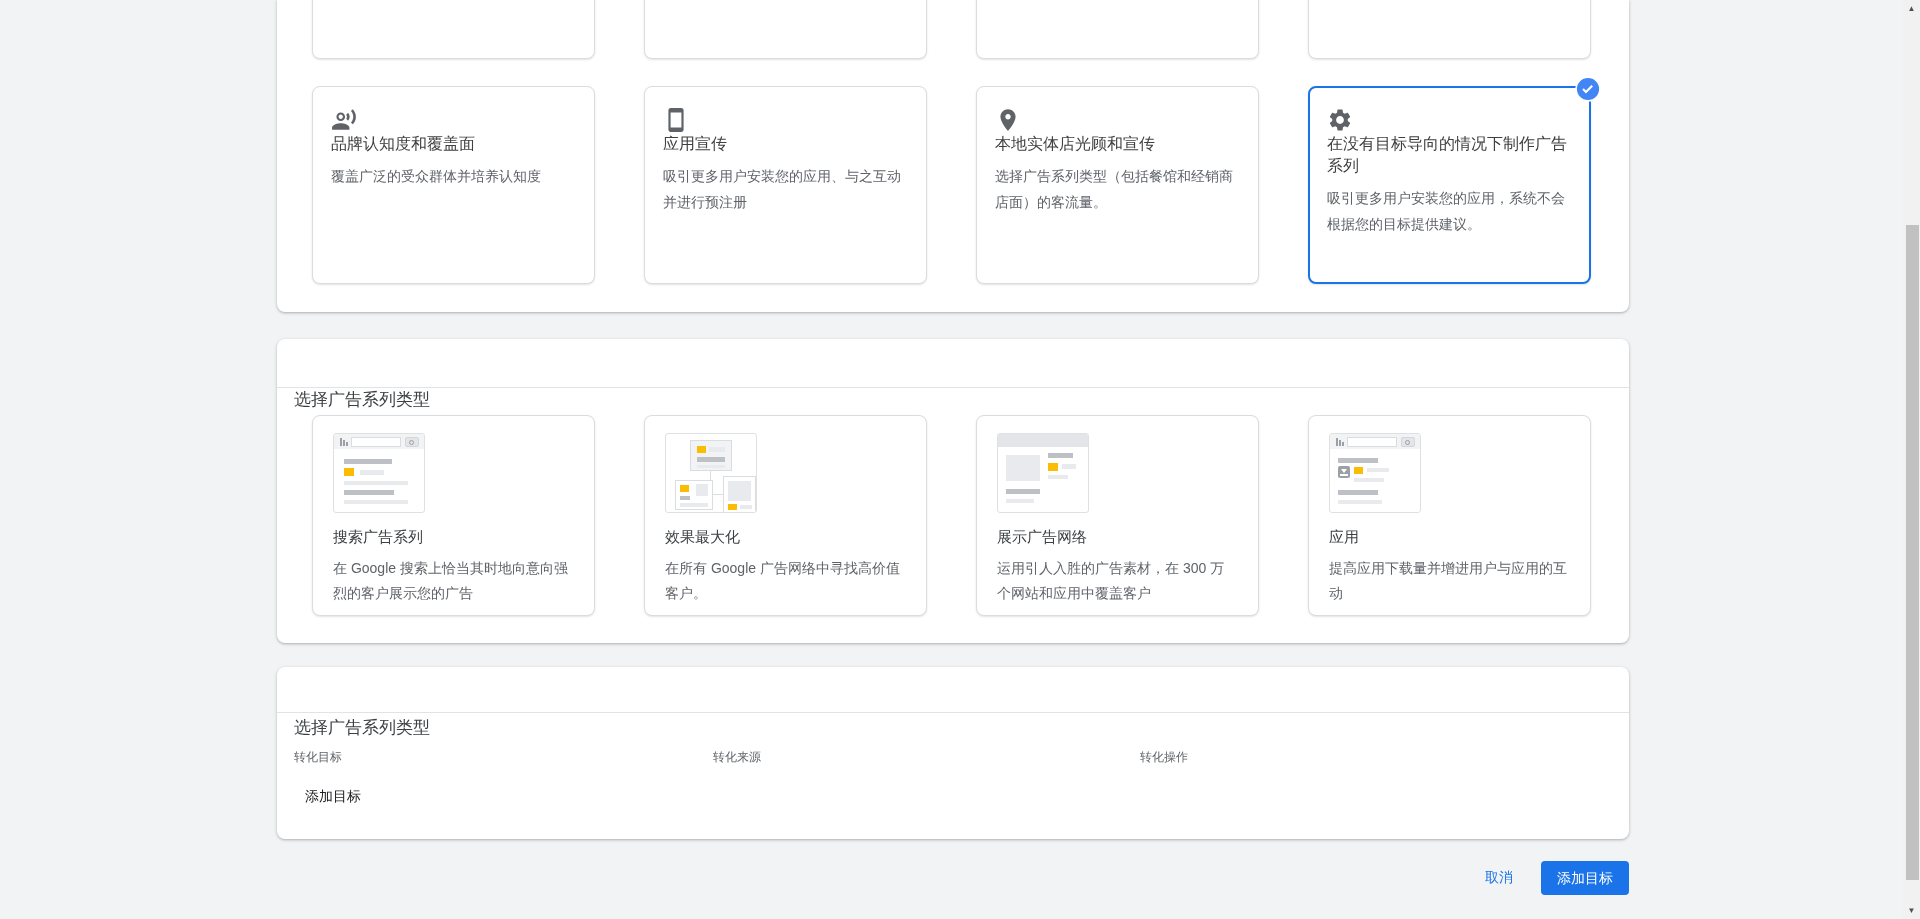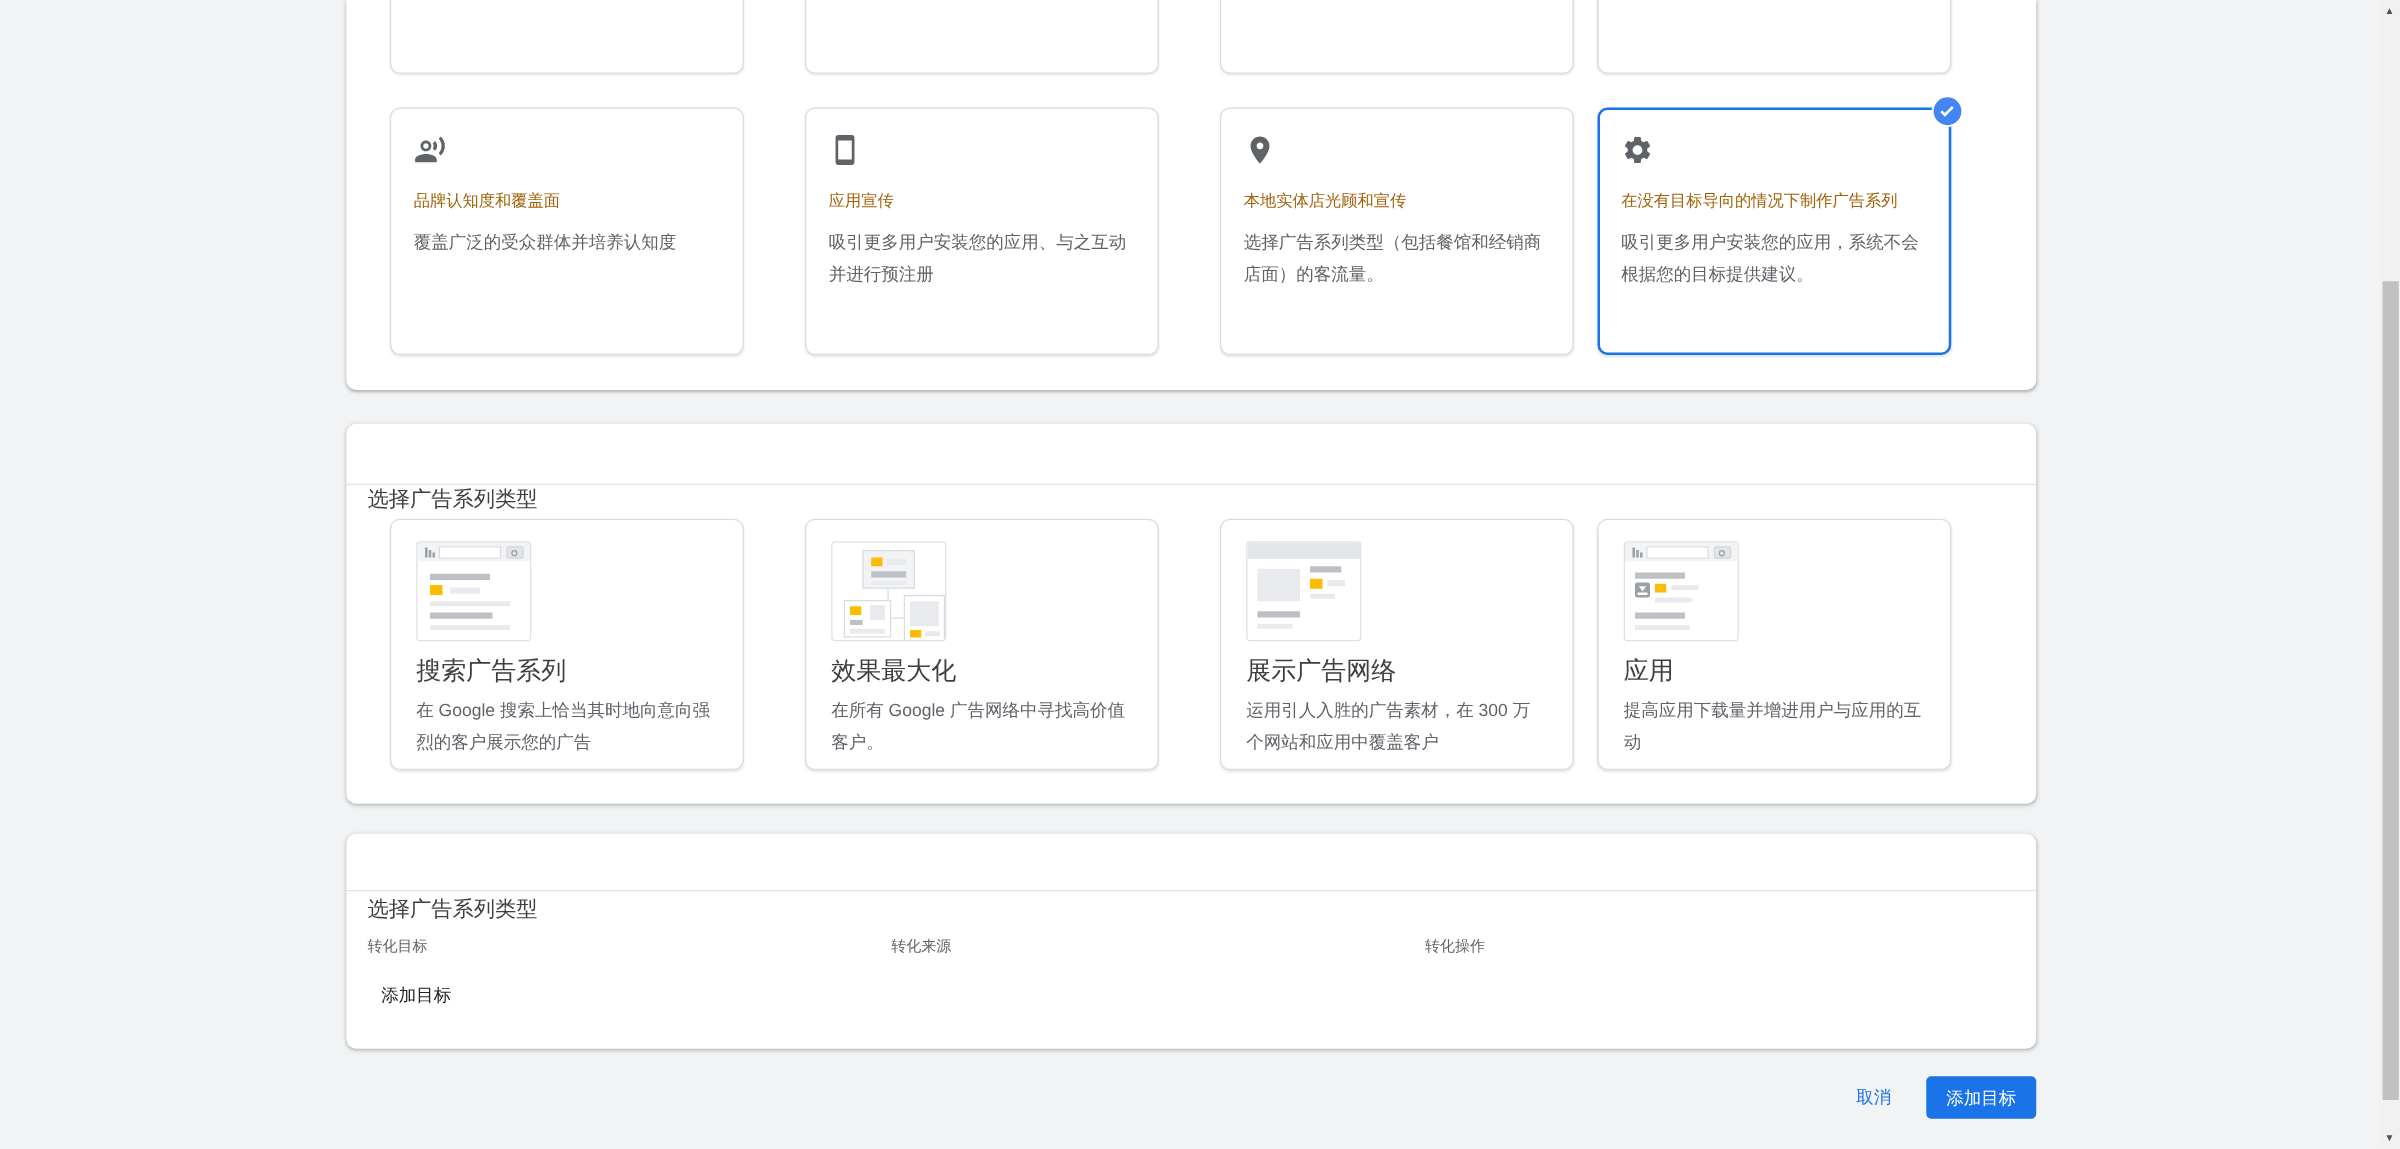--- a/index.html
+++ b/index.html
@@ -19,37 +19,37 @@
   #panel-goals { top:0; height:312px; border-radius:0 0 8px 8px; }
   #panel-types { top:339px; height:304px; }
   #panel-conversion { top:667px; height:172px; }
 
   .card {
     position:absolute; width:283px; background:#fff;
     border:1px solid #dadce0; border-radius:8px;
     box-shadow:0 1px 2px rgba(60,64,67,.15);
     cursor:pointer;
   }
-  .c1 { left:35px; }  .c2 { left:367px; }  .c3 { left:699px; }  .c4 { left:1001px; }
+  .c1 { left:35px; }  .c2 { left:367px; }  .c3 { left:699px; }  .c4 { left:1031px; }
 
   .partial-card { top:-121px; height:180px; }
 
   .goal-card { top:86px; height:198px; padding:20px 18px; }
   .goal-card.selected { border:2px solid #1a73e8; padding:19px 17px; }
   .goal-icon { width:26px; height:26px; display:block; }
   .goal-icon svg { width:26px; height:26px; fill:#5f6368; }
-  .goal-title { margin-top:17px; font-size:13px; line-height:22px; color:#a16207; }
+  .goal-title { margin-top:0; font-size:16px; line-height:22px; color:#404040; }
   .goal-desc  { margin-top:8px; font-size:14px; line-height:26px; color:#5f6368; }
   .check-badge { position:absolute; top:-12px; right:-12px; width:26px; height:26px; }
 
   .section-header { padding:15px 17px 0 17px; font-size:17px; color:#3c4043;margin-top:34px; }
   .section-divider { position:absolute; left:0; right:0; height:1px; background:#e3e3e3; }
 
   .type-card { top:76px; height:201px; padding:17px 20px; }
-  .type-title { margin-top:13px; font-size:20px; line-height:22px; color:#3c4043; }
+  .type-title { margin-top:13px; font-size:15px; line-height:22px; color:#3c4043; }
   .type-desc  { margin-top:8px; font-size:14px; line-height:25px; color:#5f6368; }
 
   .thumb {
     position:relative; width:92px; height:80px; background:#fff;
     border:1px solid #e0e0e0; border-radius:3px; overflow:hidden;
   }
   .tb { position:absolute; }
   .ln-l { background:#e8eaed; }
   .ln-d { background:#bdc1c6; }
   .yl   { background:#fbbc04; }

